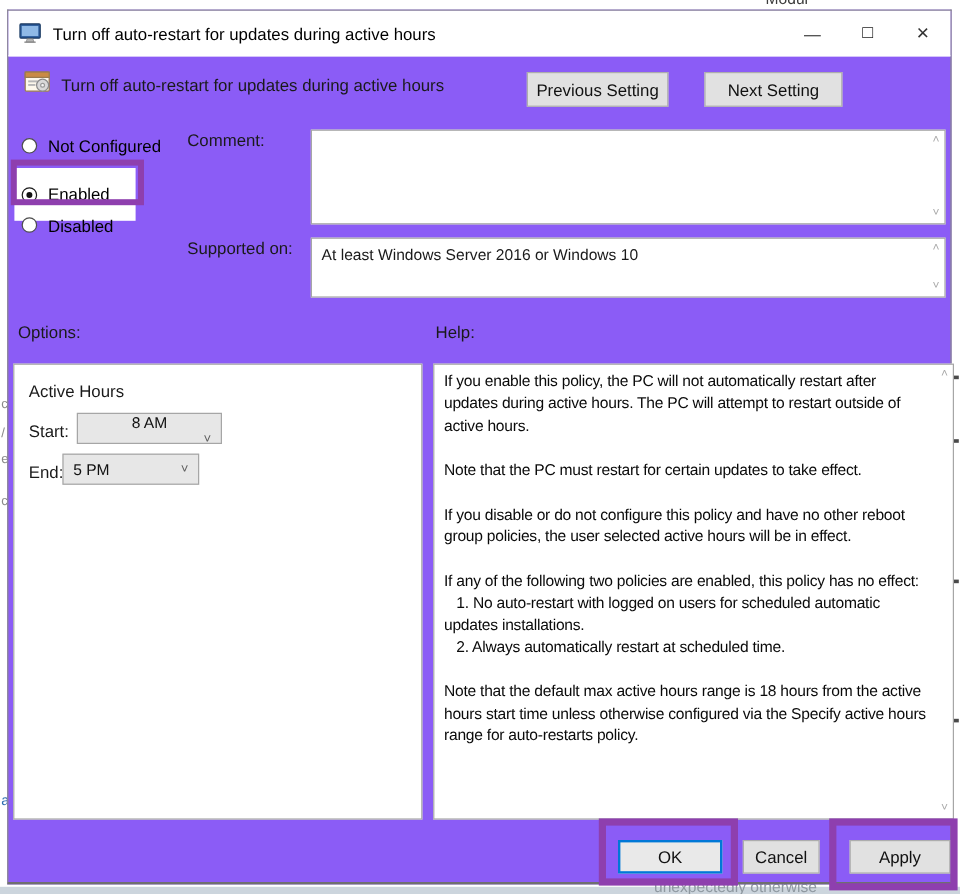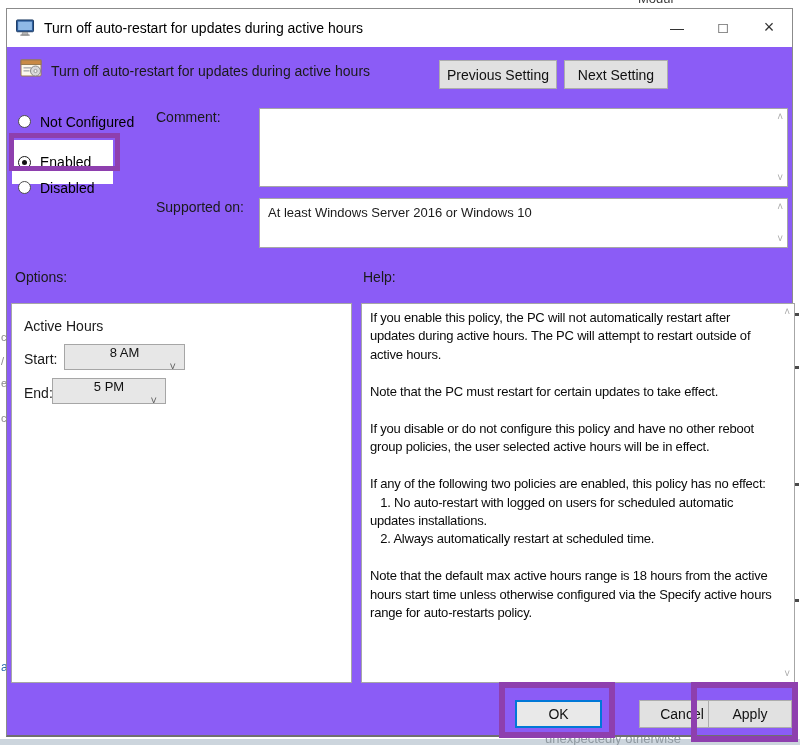--- a/index.html
+++ b/index.html
@@ -41,21 +41,21 @@
   .win-btn.close{font-size:18px;}
 
   
   .header-icon{position:absolute;left:13px;top:49px;width:23px;height:22px;}
   .header-title{position:absolute;left:44px;top:54px;font-size:14px;color:#1a1a1a;white-space:nowrap;}
   .setting-btn{
     position:absolute;top:51px;height:29px;background:#e1e1e1;border:1px solid #adadad;
     display:flex;align-items:center;justify-content:center;font-size:14px;color:#111;
   }
   .btn-prev{left:432px;width:118px;}
-  .btn-next{left:557px;width:104px;}
+  .btn-next{left:580px;width:115px;}
 
   
   .radio-row{position:absolute;left:11px;display:flex;align-items:center;gap:9px;font-size:14px;height:17px;}
   .radio-row.r0{top:104px;}
   .radio-row.r2{top:170px;}
   .radio-row.enabled{left:5px;top:131px;height:44px;width:101px;background:#fff;padding-left:6px;}
   .radio-circle{width:13px;height:13px;border:1px solid #4d4d4d;border-radius:50%;background:#fff;position:relative;flex:0 0 auto;}
   .radio-row.selected .radio-circle{border-color:#1a1a1a;}
   .radio-row.selected .radio-circle::after{
     content:"";position:absolute;left:3px;top:3px;width:5px;height:5px;border-radius:50%;background:#111;
@@ -83,36 +83,36 @@
   .ah-title{position:absolute;left:12px;top:14px;font-size:14px;color:#1a1a1a;}
   .opt-lbl{position:absolute;font-size:14px;color:#1a1a1a;}
   .lbl-start{left:12px;top:47px;}
   .lbl-end{left:12px;top:81px;}
   .combo{
     position:absolute;height:26px;background:#e7e7e7;border:1px solid #a6a6a6;
     display:flex;align-items:center;padding:0 8px;font-size:13px;color:#111;
   }
   .combo .chev{margin-left:auto;font-size:11px;color:#5e5e5e;}
   .combo-start{left:52px;top:40px;width:121px;flex-direction:column;}
-  .combo-end{left:40px;top:74px;width:114px;flex-direction:column;}
+  .combo-end{left:40px;top:74px;width:114px;}
 
   .help-box{left:354px;top:294px;width:434px;height:380px;}
   .help-text{
     position:absolute;left:8px;top:5px;right:21px;bottom:5px;overflow:hidden;
     font-size:13px;line-height:1.42;letter-spacing:-0.2px;color:#0a0a0a;white-space:pre-wrap;
   }
   .help-scrollbar{position:absolute;right:0;top:0;bottom:0;width:17px;}
 
   
   .foot-btn{
     position:absolute;top:691px;height:28px;display:flex;align-items:center;justify-content:center;
     font-size:14px;color:#111;background:#e1e1e1;border:1px solid #adadad;
   }
   .btn-ok{left:508px;width:87px;border:2px solid var(--focus-blue);background:#e9e9e9;}
-  .btn-cancel{left:612px;width:86px;margin-left:20px;}
+  .btn-cancel{left:612px;width:64px;}
   .btn-apply{left:701px;width:84px;}
 
   
   .hl{position:absolute;border:6px solid var(--annotation-purple);z-index:5;pointer-events:none;}
   .hl-enabled{left:9px;top:133px;width:111px;height:38px;border-width:5px;}
   .hl-ok{left:499px;top:682px;width:116px;height:56px;}
   .hl-apply{left:691px;top:682px;width:107px;height:60px;}
 </style>
 </head>
 <body>

